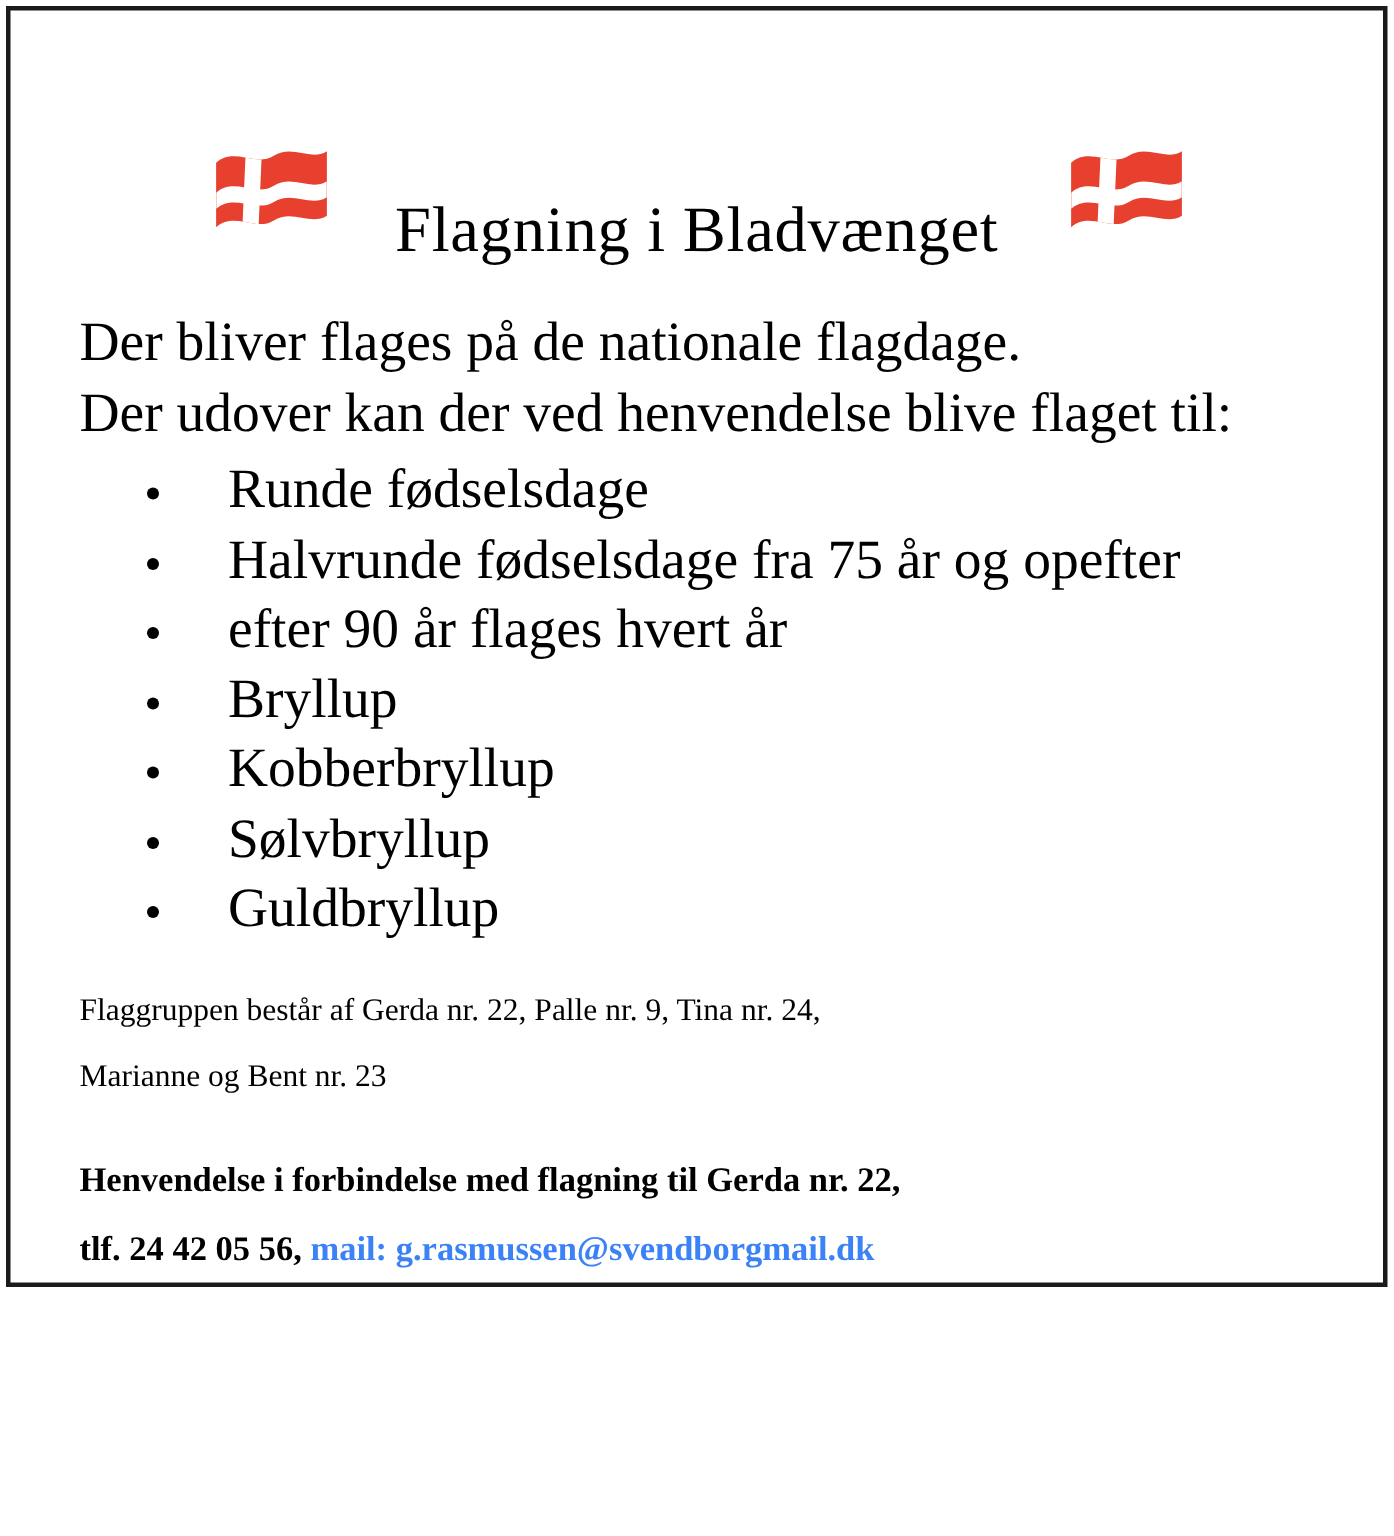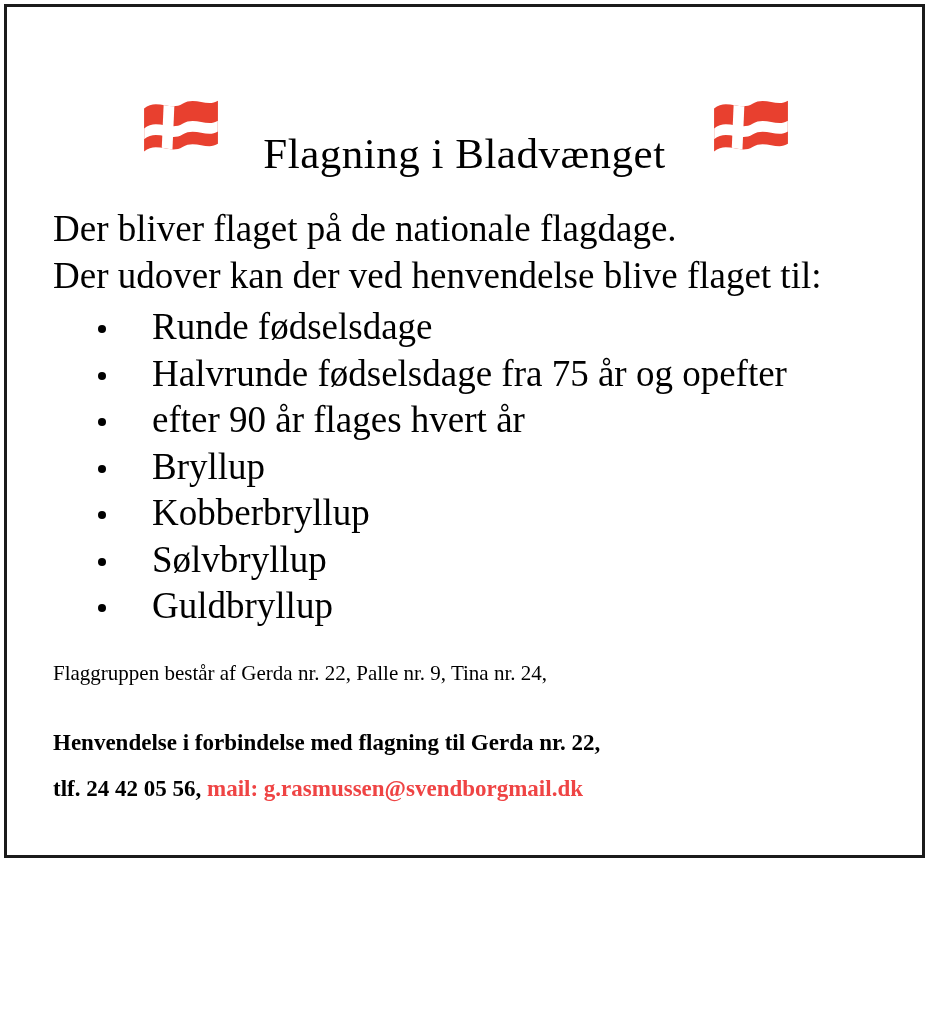--- a/index.html
+++ b/index.html
@@ -67,21 +67,21 @@
     font-size: 21px;
     line-height: 44px;
   }
   .contact {
     margin: 25px 0 0 46px;
     font-size: 23px;
     font-weight: 700;
     line-height: 46px;
   }
   .contact a.mail {
-    color: #ef4444;
+    color: #3b82f6;
     text-decoration: none;
     font-weight: 700;
     cursor: pointer;
   }
 </style>
 </head>
 <body>
 
 <div class="page">
   <div class="frame">
@@ -110,33 +110,33 @@
         </defs>
         <path d="M4,18 C20,4 38,22 54,12 C70,2 86,17 100,8 L100,64 C86,73 70,58 54,68 C38,78 20,60 4,74 Z" fill="#e8402f"></path>
         <g clip-path="url(#flagclipR)">
           <path d="M30,0 L44,0 L40,92 L26,92 Z" fill="#ffffff"></path>
           <path d="M4,44 C20,30 38,48 54,38 C70,28 86,43 100,34 L100,48 C86,57 70,42 54,52 C38,62 20,44 4,58 Z" fill="#ffffff"></path>
         </g>
       </svg>
     </div>
 
     <div class="intro">
-      <p>Der bliver flaget på de nationale flagdage.</p>
+      <p>Der bliver flages på de nationale flagdage.</p>
       <p>Der udover kan der ved henvendelse blive flaget til:</p>
     </div>
 
     <ul class="occasions">
       <li>Runde fødselsdage</li>
       <li>Halvrunde fødselsdage fra 75 år og opefter</li>
       <li>efter 90 år flages hvert år</li>
       <li>Bryllup</li>
       <li>Kobberbryllup</li>
       <li>Sølvbryllup</li>
       <li>Guldbryllup</li>
     </ul>
 
-    <p class="group"><span>Flaggruppen består af Gerda nr. 22, Palle nr. 9, Tina nr. 24,</span><br></p>
+    <p class="group"><span>Flaggruppen består af Gerda nr. 22, Palle nr. 9, Tina nr. 24,</span><br><span>Marianne og Bent nr. 23</span></p>
 
     <p class="contact"><span>Henvendelse i forbindelse med flagning til Gerda nr. 22,</span><br><span>tlf. 24 42 05 56,</span>
       <a class="mail">mail: g.rasmussen@svendborgmail.dk</a></p>
 
   </div>
 </div>
 
 </body></html>

